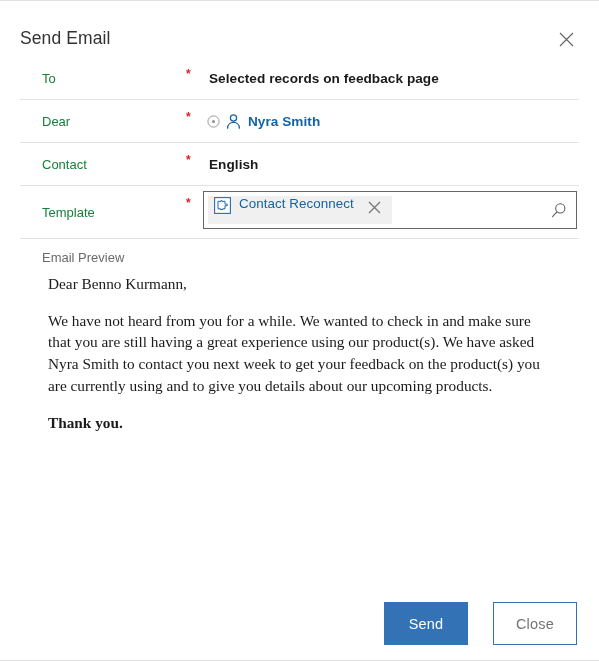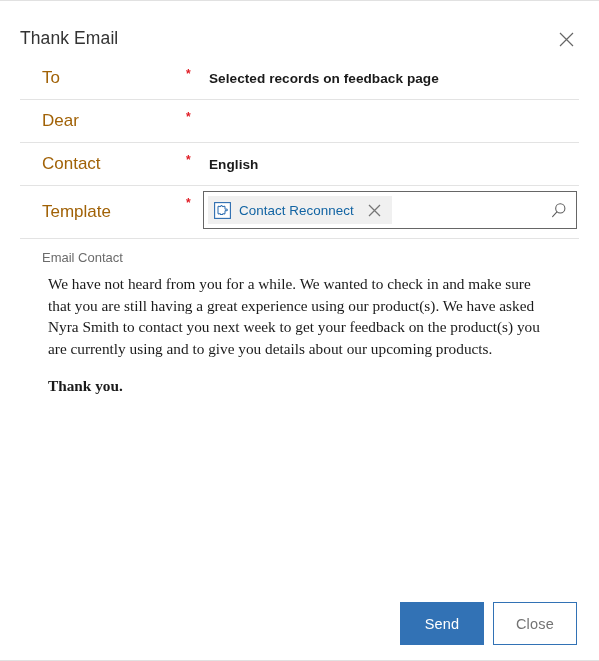--- a/index.html
+++ b/index.html
@@ -69,22 +69,22 @@
     position: relative;
     height: 42px;
     margin: 0 20px;
     border-bottom: 1px solid #e3e3e3;
     display: flex;
     align-items: center;
   }
   .field-label {
     position: absolute;
     left: 22px;
-    font-size: 17px;
-    color: #a16207;
+    font-size: 13px;
+    color: #15803d;
     font-weight: 400;
     white-space: nowrap;
   }
   .req-star {
     position: absolute;
     left: 166px;
     top: 12px;
     color: #e01b24;
     font-size: 12px;
     line-height: 10px;
@@ -148,21 +148,21 @@
     border: 1px solid #666666;
     background: #ffffff;
     box-sizing: border-box;
     display: flex;
     align-items: center;
     padding-left: 4px;
     padding-right: 4px;
   }
   .chip {
     display: inline-flex;
-    align-items: center;
+    align-items: flex-start;
     height: 28px;
     background: #f0f0f0;
     padding: 0 4px 0 5px;
     max-width: 300px;
     cursor: pointer;
   }
   .chip-icon {
     width: 18px;
     height: 18px;
     flex: 0 0 auto;
@@ -221,21 +221,21 @@
   .preview-body p:last-child { margin-bottom: 0; font-weight: bold; }
 
   
   .dlg-footer {
     flex: 0 0 auto;
     height: 73px;
     display: flex;
     align-items: center;
     justify-content: flex-end;
     padding-right: 22px;
-    gap: 9px;
+    gap: 25px;
     box-sizing: border-box;
   }
   .btn {
     height: 43px;
     min-width: 84px;
     padding: 0 18px;
     font-family: "Liberation Sans", sans-serif;
     font-size: 14.5px;
     cursor: pointer;
     box-sizing: border-box;
@@ -254,39 +254,54 @@
     color: #737373;
     border: 1px solid #3272b5;
   }
 </style>
 </head>
 <body>
 
 <div class="dialog">
 
   <div class="dlg-header">
-    <div class="dlg-title">Thank Email</div>
+    <div class="dlg-title">Send Email</div>
     <div class="close-x">
       <svg width="15" height="15" viewBox="0 0 15 15" aria-hidden="true">
         <path d="M1 1 L14 14 M14 1 L1 14" stroke="#666666" stroke-width="1.2" fill="none"></path>
       </svg>
     </div>
   </div>
 
   <div class="fields">
 
     <div class="field-row">
       <span class="field-label">To</span>
       <span class="req-star">*</span>
       <span class="field-value">Selected records on feedback page</span>
     </div>
 
     <div class="field-row">
       <span class="field-label">Dear</span>
       <span class="req-star">*</span>
+      <span class="from-inline">
+        <span class="presence-dot">
+          <svg width="13" height="13" viewBox="0 0 13 13" aria-hidden="true">
+            <circle cx="6.5" cy="6.5" r="5.6" fill="none" stroke="#9a9a9a" stroke-width="1"></circle>
+            <circle cx="6.5" cy="6.5" r="1.5" fill="#8c8c8c"></circle>
+          </svg>
+        </span>
+        <span class="person-glyph">
+          <svg width="17" height="17" viewBox="0 0 17 17" aria-hidden="true">
+            <circle cx="8.5" cy="5" r="3.1" fill="none" stroke="#1264a3" stroke-width="1.25"></circle>
+            <path d="M2.6 15.2 C2.6 11.4 5.3 9.4 8.5 9.4 C11.7 9.4 14.4 11.4 14.4 15.2" fill="none" stroke="#1264a3" stroke-width="1.25" stroke-linecap="round"></path>
+          </svg>
+        </span>
+        <span class="person-link">Nyra Smith</span>
+      </span>
     </div>
 
     <div class="field-row">
       <span class="field-label">Contact</span>
       <span class="req-star">*</span>
       <span class="field-value">English</span>
     </div>
 
     <div class="field-row template-row">
       <span class="field-label">Template</span>
@@ -318,22 +333,23 @@
             <circle cx="10.3" cy="7.4" r="4.6" fill="none" stroke="#5a5a5a" stroke-width="1.05"></circle>
             <path d="M6.9 10.9 L2.6 15.6" stroke="#5a5a5a" stroke-width="1.05" stroke-linecap="round"></path>
           </svg>
         </span>
       </div>
     </div>
 
   </div>
 
   <div class="preview-section">
-    <div class="preview-caption">Email Contact</div>
+    <div class="preview-caption">Email Preview</div>
     <div class="preview-body">
+      <p>Dear Benno Kurmann,</p>
       <p>We have not heard from you for a while. We wanted to check in and make sure that you are still having a great experience using our product(s). We have asked Nyra Smith to contact you next week to get your feedback on the product(s) you are currently using and to give you details about our upcoming products.</p>
       <p>Thank you.</p>
     </div>
   </div>
 
   <div class="dlg-footer">
     <button class="btn btn-primary">Send</button>
     <button class="btn btn-secondary">Close</button>
   </div>
 

